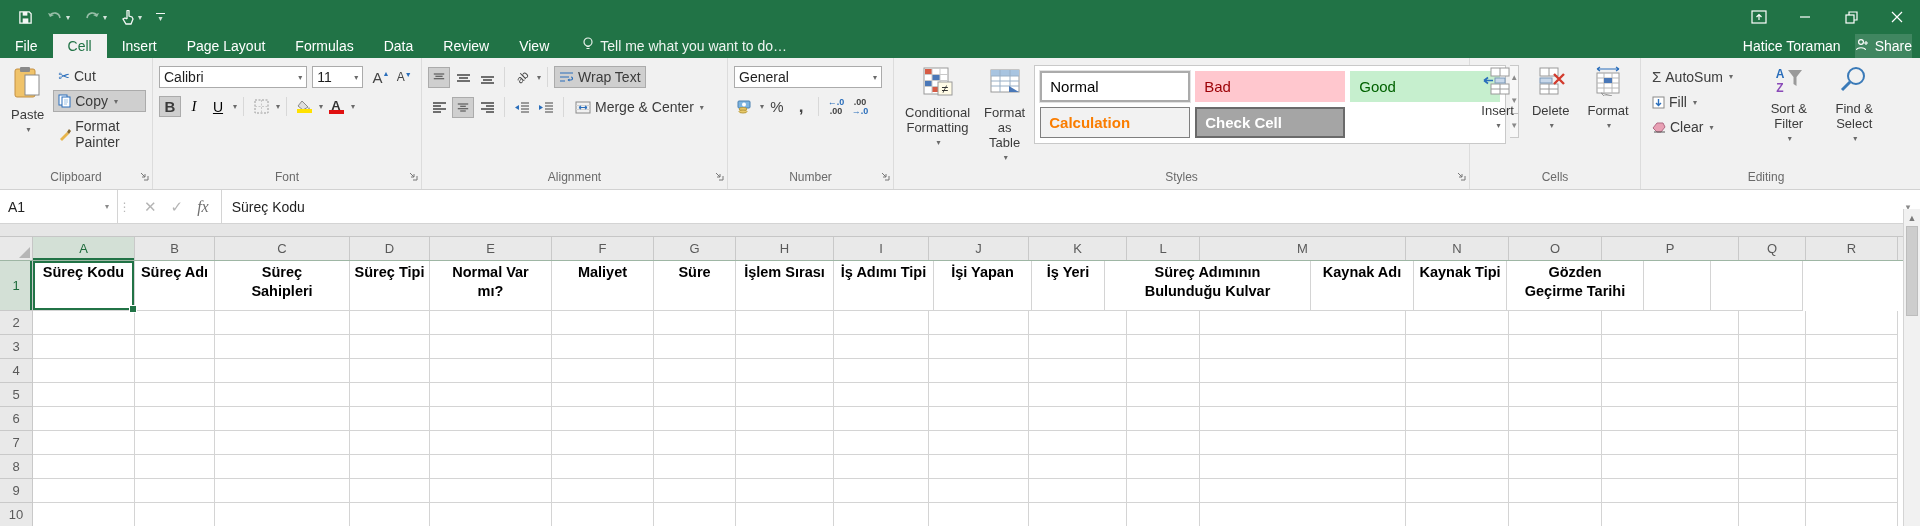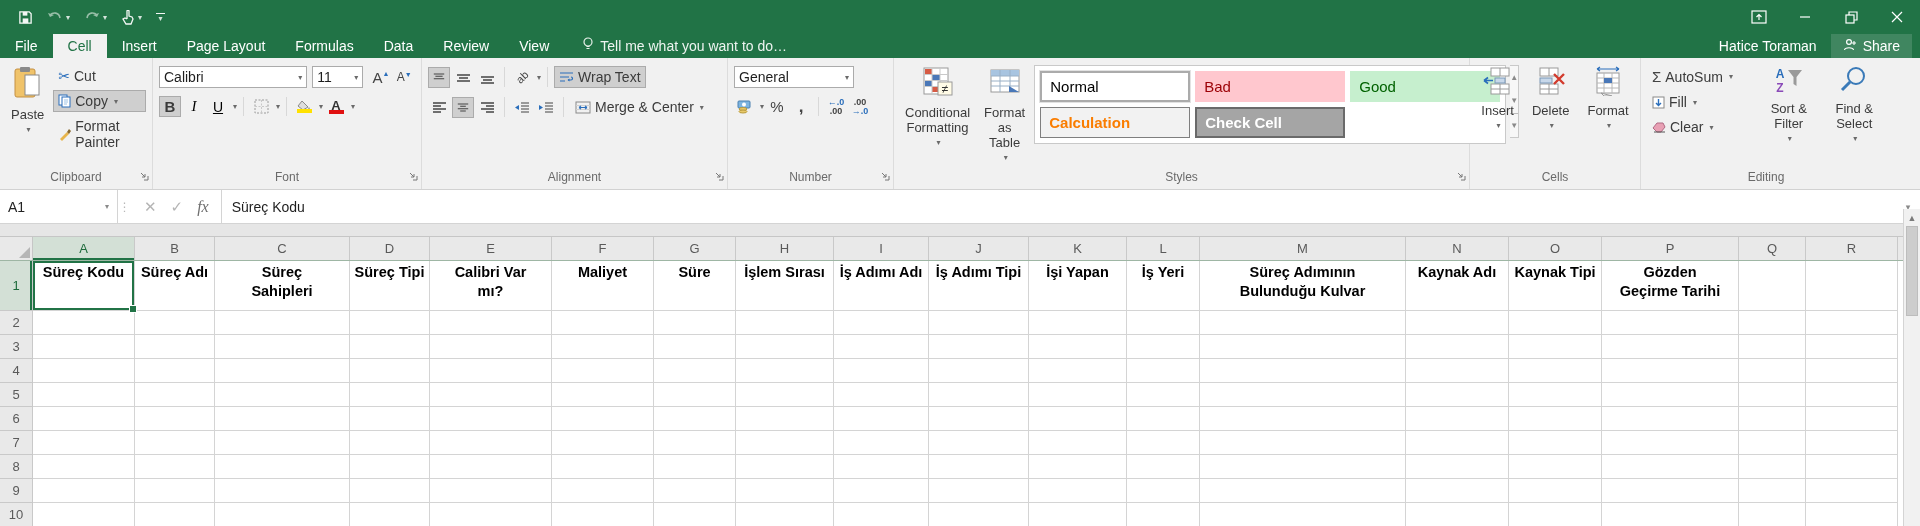--- a/index.html
+++ b/index.html
@@ -16,21 +16,21 @@
   .winctrls { margin-left:auto; display:flex; height:34px; }
   .winbtn { width:46px; display:flex; align-items:center; justify-content:center; color:#fff; }
 
   
   .tabrow { height:24px; background:#217346; display:flex; align-items:stretch; color:#fff; font-size:14px; }
   .tab { padding:0 15px; display:flex; align-items:center; }
   .tab.active { background:#f1f1f1; color:#217346; }
   .tellme { display:flex; align-items:center; gap:6px; margin-left:18px; color:rgba(255,255,255,.92); }
   .tabrow-right { margin-left:auto; display:flex; align-items:center; gap:14px; padding-right:8px; }
   .user-name { font-size:14px; }
-  .share-btn { display:flex; align-items:center; gap:6px; background:rgba(255,255,255,.14); padding:2px 12px; height:24px; }
+  .share-btn { display:flex; align-items:center; gap:6px; background:rgba(255,255,255,.14); padding:2px 0; height:24px; }
 
   
   .ribbon { height:132px; background:#f1f1f1; border-bottom:1px solid #d2d2d2; display:flex; }
   .rgroup { display:flex; flex-direction:column; border-right:1px solid #dcdcdc; position:relative; }
   .rcontent { flex:1; display:flex; padding:5px 6px 2px 6px; gap:4px; }
   .rlabel { height:21px; text-align:center; font-size:12px; color:#6a6a6a; line-height:19px; }
   .dlauncher { position:absolute; right:3px; bottom:4px; color:#777; }
   .colstack { display:flex; flex-direction:column; justify-content:flex-start; gap:3px; }
   .rowpair { display:flex; flex-direction:column; gap:8px; padding-top:3px; }
   .hrow { display:flex; align-items:center; gap:2px; }
@@ -399,21 +399,21 @@
       <svg width="10" height="10" viewBox="0 0 10 10">
           <path d="M9 5v4H5" fill="none" stroke="#777"></path>
           <path d="M2 2l4 4M6 3v3H3" fill="none" stroke="#777"></path>
         </svg>
     </span>
   </div>
 
   <div class="rgroup" style="width:166px">
     <div class="rcontent">
       <div class="rowpair" style="width:100%">
-        <div class="combo" style="width:120px">
+        <div class="combo" style="width:148px">
           <span>General</span>
             <span class="caret">▾</span>
         </div>
         <div class="hrow">
           <span class="iconbox">
             <svg width="17" height="15" viewBox="0 0 17 15">
                 <rect x="1" y="2" width="12" height="7" rx="1" fill="#7db4e0" stroke="#4a80b0"></rect>
                 <circle cx="7" cy="5.5" r="2" fill="#fff"></circle>
                 <ellipse cx="6" cy="10" rx="4" ry="1.5" fill="#e8c96a" stroke="#b99b3f"></ellipse>
                 <ellipse cx="6" cy="12.5" rx="4" ry="1.5" fill="#e8c96a" stroke="#b99b3f"></ellipse>
@@ -639,26 +639,25 @@
       <div class="ch" style="width: 92px;">R</div>
     </div>
   <div class="gridrows">
       <div class="grow" style="height: 50px;">
         <div class="rn sel">1</div>
         <div class="cell r1c selcell" style="width: 102px;">Süreç Kodu</div>
         <div class="cell r1c" style="width: 80px;">Süreç Adı</div>
         <div class="cell r1c" style="width: 135px;">Süreç
 Sahipleri</div>
         <div class="cell r1c" style="width: 80px;">Süreç Tipi</div>
-        <div class="cell r1c" style="width: 122px;">Calibri Var
+        <div class="cell r1c" style="width: 122px;">Normal Var
 mı?</div>
         <div class="cell r1c" style="width: 102px;">Maliyet</div>
         <div class="cell r1c" style="width: 82px;">Süre</div>
         <div class="cell r1c" style="width: 98px;">İşlem Sırası</div>
-        <div class="cell r1c" style="width: 95px;">İş Adımı Adı</div>
         <div class="cell r1c" style="width: 100px;">İş Adımı Tipi</div>
         <div class="cell r1c" style="width: 98px;">İşi Yapan</div>
         <div class="cell r1c" style="width: 73px;">İş Yeri</div>
         <div class="cell r1c" style="width: 206px;">Süreç Adımının
 Bulunduğu Kulvar</div>
         <div class="cell r1c" style="width: 103px;">Kaynak Adı</div>
         <div class="cell r1c" style="width: 93px;">Kaynak Tipi</div>
         <div class="cell r1c" style="width: 137px;">Gözden
 Geçirme Tarihi</div>
         <div class="cell r1c" style="width: 67px;"></div>

